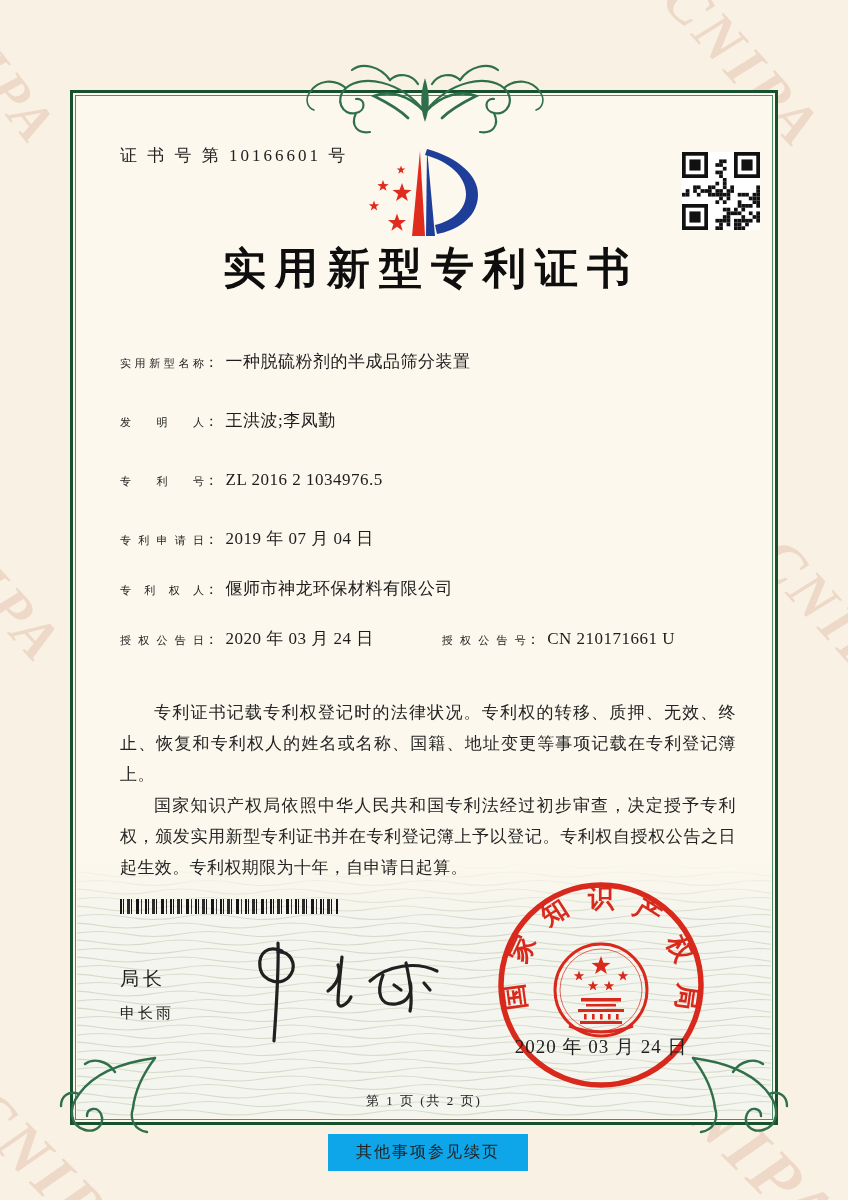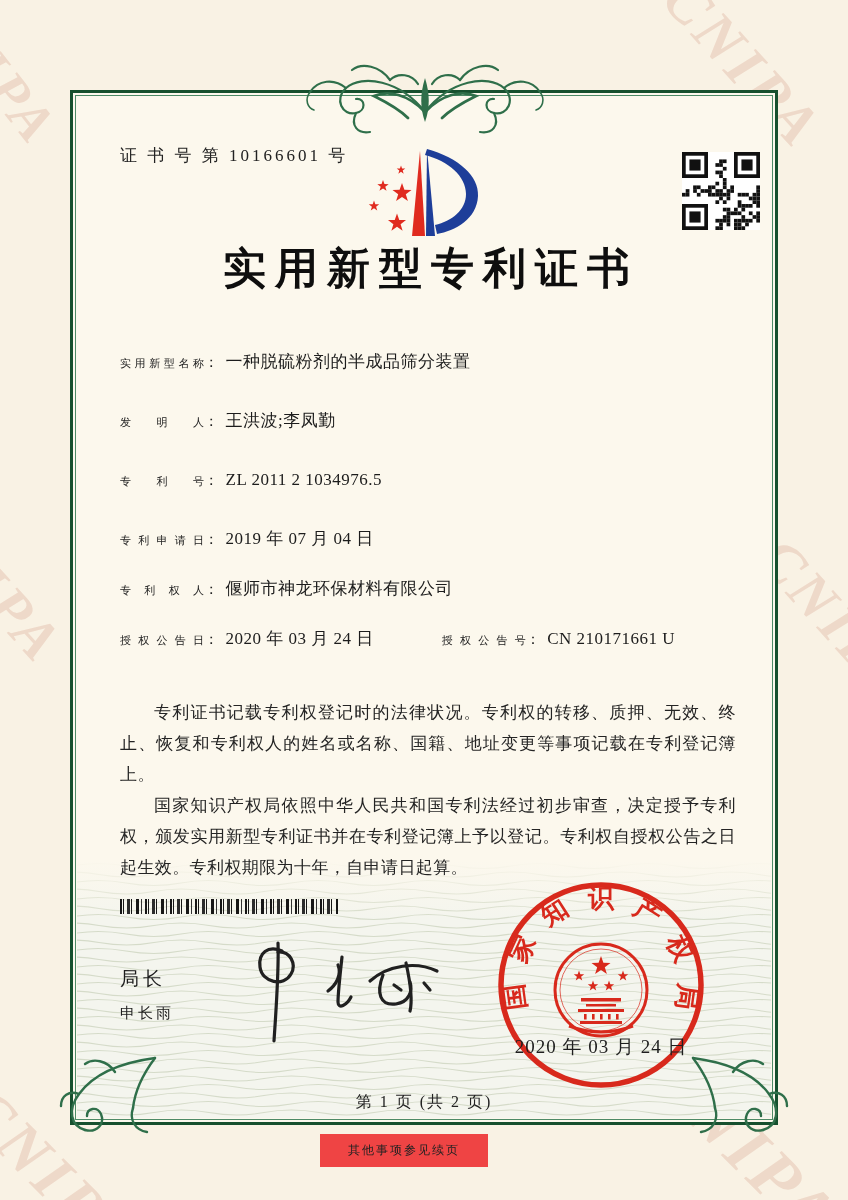--- a/index.html
+++ b/index.html
@@ -53,25 +53,25 @@
         #161616 16px 19px,transparent 19px 21px,#333 21px 22px,transparent 22px 25px);}
 
   .director-title{position:absolute;left:120px;top:966px;font-size:19px;letter-spacing:4px;z-index:4;}
   .director-name{position:absolute;left:120px;top:1004px;font-size:15px;letter-spacing:3px;z-index:4;}
   .sig{position:absolute;left:238px;top:941px;z-index:4;}
 
   .seal{position:absolute;left:494px;top:878px;z-index:4;}
   .seal-date{position:absolute;left:494px;top:1034px;width:214px;text-align:center;font-size:19px;
              letter-spacing:1px;color:#1f1f1f;z-index:5;}
 
-  .pagenum{position:absolute;left:70px;top:1092px;width:708px;text-align:center;font-size:16px;
+  .pagenum{position:absolute;left:70px;top:1092px;width:708px;text-align:center;font-size:13px;
            letter-spacing:2px;color:#222;z-index:4;}
 
-  .contnote{position:absolute;left:404px;top:1134px;transform:translateX(-50%);background:#ef4444;
-            padding:8px 28px;font-size:12px;letter-spacing:2px;color:#222;z-index:4;}
+  .contnote{position:absolute;left:428px;top:1134px;transform:translateX(-50%);background:#0ea5e9;
+            padding:8px 28px;font-size:16px;letter-spacing:2px;color:#222;z-index:4;}
 </style>
 </head>
 <body>
 
 <div class="page">
 
   <span class="wm o1" style="left:-45px;top:-30px;font-size:55px;transform:rotate(52deg);">CNIPA</span>
   <span class="wm o1" style="left:700px;top:-35px;font-size:60px;transform:rotate(48deg);">CNIPA</span>
   <span class="wm o2" style="left:235px;top:128px;font-size:52px;transform:rotate(44deg);">CNIPA</span>
   <span class="wm o2" style="left:465px;top:343px;font-size:52px;transform:rotate(44deg);">CNIPA</span>
@@ -277,21 +277,21 @@
   <div class="title">实用新型专利证书</div>
 
   <div class="fields">
     <div class="frow g1">
       <span class="flabel">实用新型名称</span><span class="fcolon">：</span><span class="fvalue">一种脱硫粉剂的半成品筛分装置</span>
     </div>
     <div class="frow g1">
       <span class="flabel">发明人</span><span class="fcolon">：</span><span class="fvalue">王洪波;李凤勤</span>
     </div>
     <div class="frow g1">
-      <span class="flabel">专利号</span><span class="fcolon">：</span><span class="fvalue">ZL 2011 2 1034976.5</span>
+      <span class="flabel">专利号</span><span class="fcolon">：</span><span class="fvalue">ZL 2016 2 1034976.5</span>
     </div>
     <div class="frow g2">
       <span class="flabel">专利申请日</span><span class="fcolon">：</span><span class="fvalue">2019 年 07 月 04 日</span>
     </div>
     <div class="frow g2">
       <span class="flabel">专利权人</span><span class="fcolon">：</span><span class="fvalue">偃师市神龙环保材料有限公司</span>
     </div>
     <div class="frow">
       <span class="flabel">授权公告日</span><span class="fcolon">：</span><span class="fvalue">2020 年 03 月 24 日</span><span class="grant2"><span class="flabel">授权公告号</span><span class="fcolon">：</span><span class="fvalue">CN 210171661 U</span></span>
     </div>

